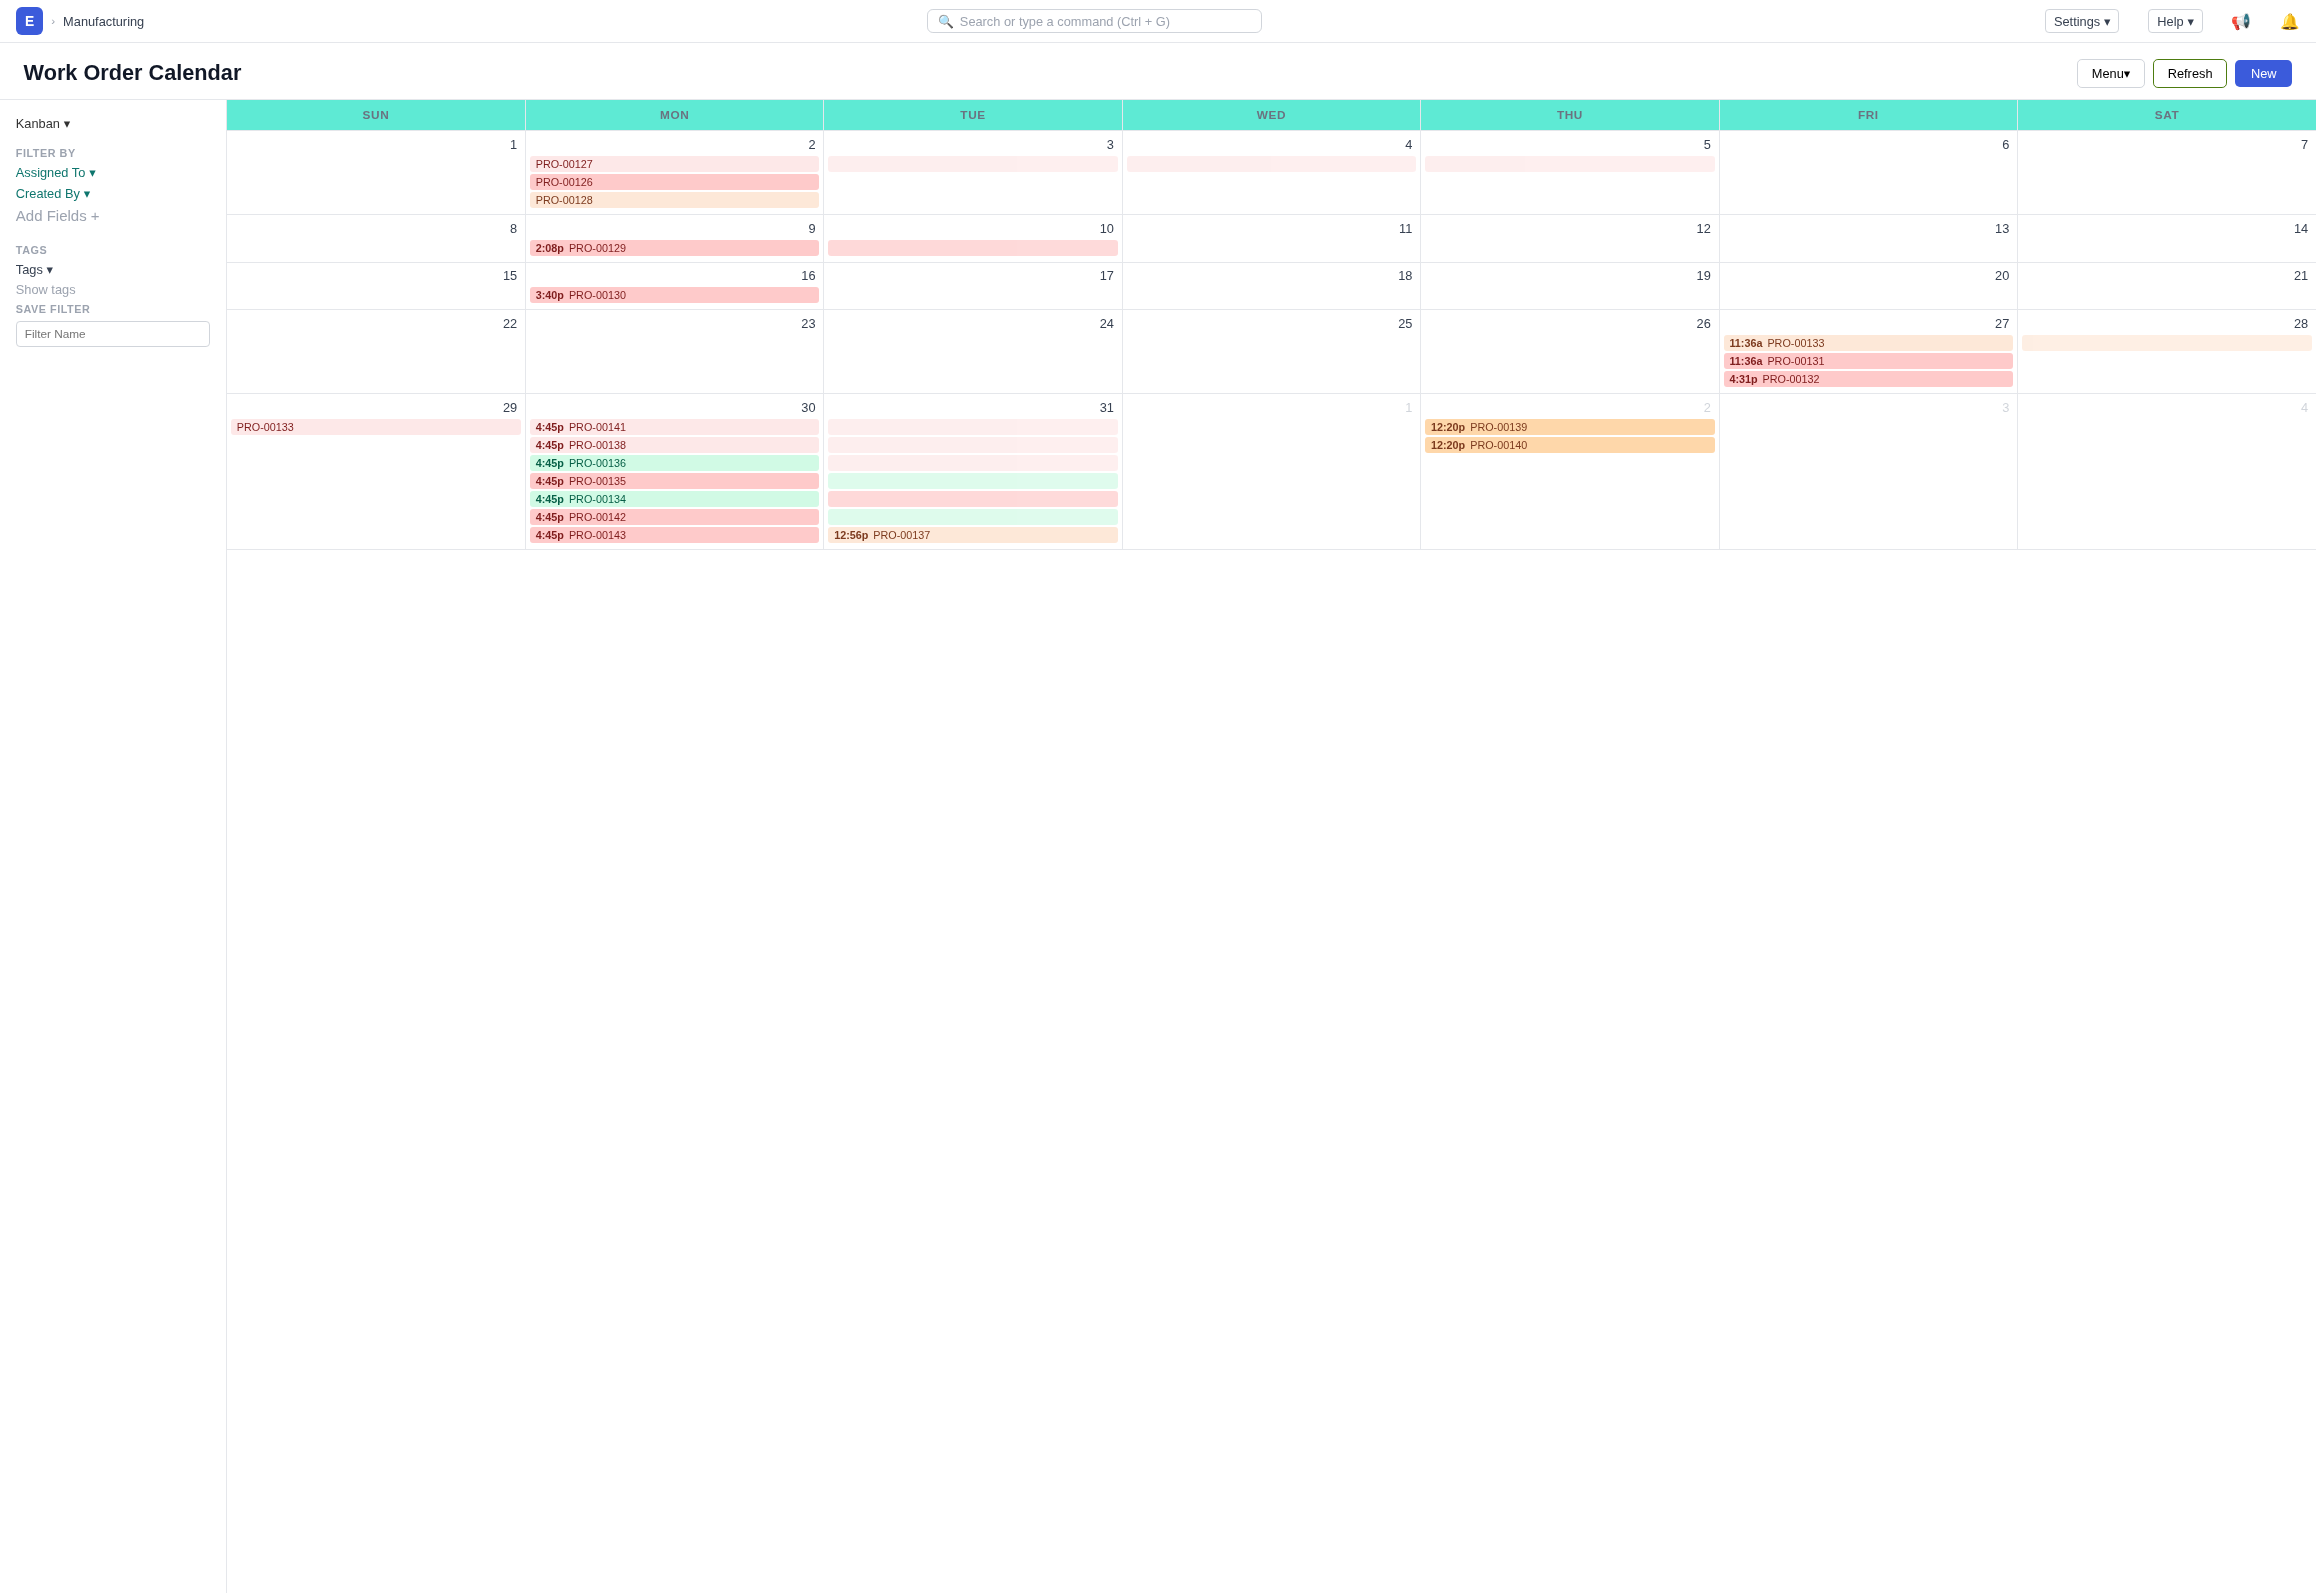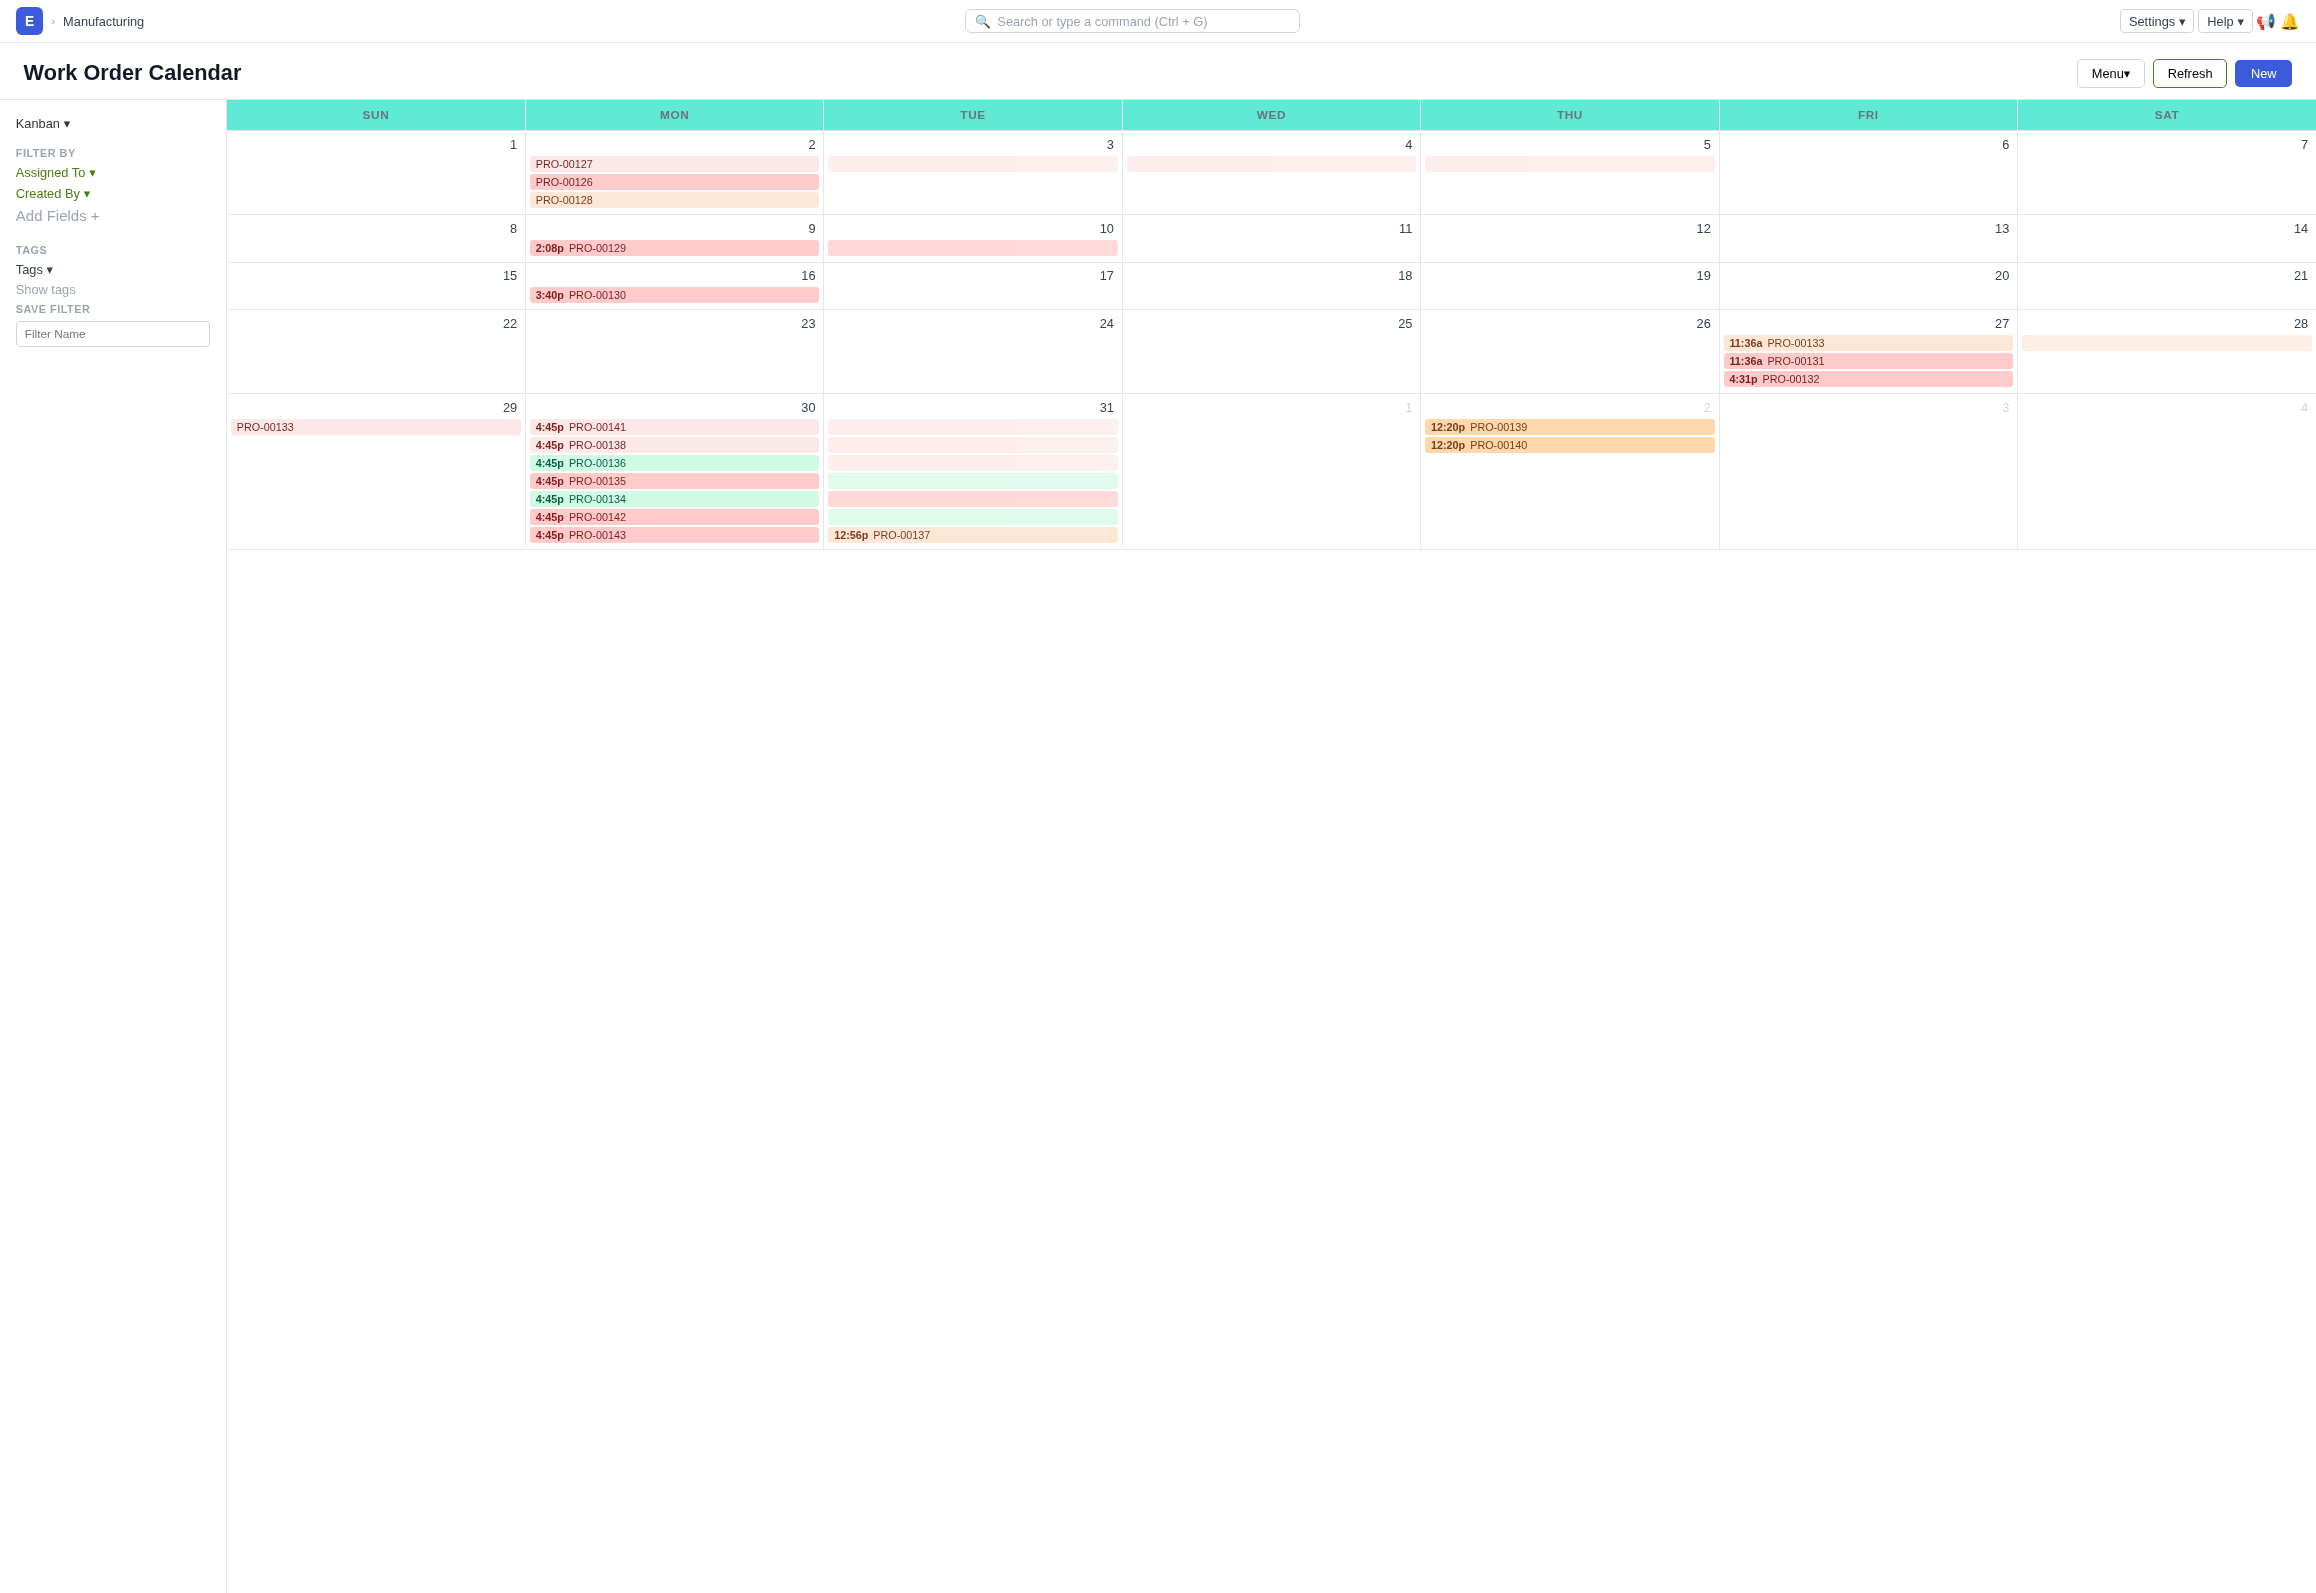--- a/index.html
+++ b/index.html
@@ -16,21 +16,21 @@
       display: flex; align-items: center; justify-content: center;
       color: #fff; font-weight: bold; font-size: 13.8px; flex-shrink: 0;
     }
     .nav-chevron { color: #9ca3af; font-size: 11.8px; }
     .nav-title { font-size: 12.8px; color: #374151; font-weight: 500; }
     .search-bar {
       margin: 0 auto; display: flex; align-items: center;
       border: 1px solid #d1d5db; border-radius: 5.9px;
       padding: 3.9px 9.9px; width: 335px; gap: 5.9px; color: #9ca3af; font-size: 12.8px;
     }
-    .nav-right { display: flex; align-items: center; gap: 4px; }
+    .nav-right { display: flex; align-items: center; gap: 29px; }
     .nav-btn {
       display: flex; align-items: center; gap: 3.9px;
       font-size: 12.8px; color: #374151; cursor: pointer;
       padding: 3.9px 7.9px; border-radius: 3.9px; border: 1px solid #d1d5db; background: #fff;
     }
     .nav-icon { font-size: 15.8px; color: #6b7280; cursor: pointer; }
 
     
     .page-header {
       display: flex; align-items: center; justify-content: space-between;
@@ -62,21 +62,21 @@
     .sidebar-kanban {
       display: flex; align-items: center; gap: 3.9px;
       font-size: 12.8px; font-weight: 500; cursor: pointer; margin-bottom: 15.8px;
     }
     .sidebar-section-label {
       font-size: 10.8px; text-transform: uppercase; color: #9ca3af;
       font-weight: 600; letter-spacing: 0.05em; margin-bottom: 5.9px; margin-top: 11.8px;
     }
     .sidebar-filter-item {
       display: flex; align-items: center; gap: 3.9px;
-      font-size: 12.8px; color: #4d7c0f; cursor: pointer; margin-bottom: 5.9px;
+      font-size: 12.8px; color: #0f766e; cursor: pointer; margin-bottom: 5.9px;
     }
     .sidebar-add-fields {
       font-size: 15px; color: #9ca3af; cursor: pointer; margin-bottom: 20px;
     }
     .sidebar-tags-item {
       font-size: 12.8px; color: #374151; cursor: pointer; margin-bottom: 5.9px;
     }
     .sidebar-show-tags {
       font-size: 12.8px; color: #9ca3af; cursor: pointer; margin-bottom: 5.9px;
     }

